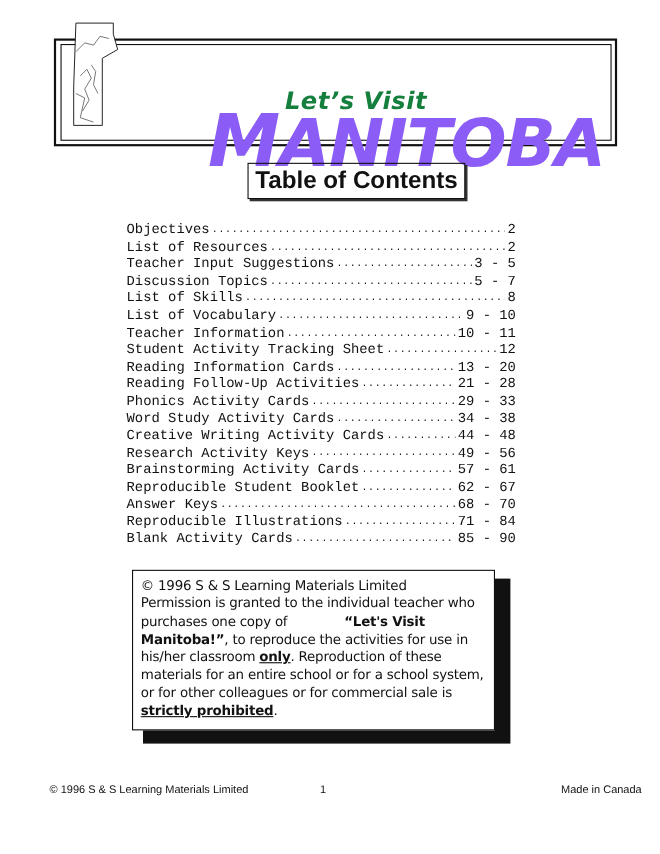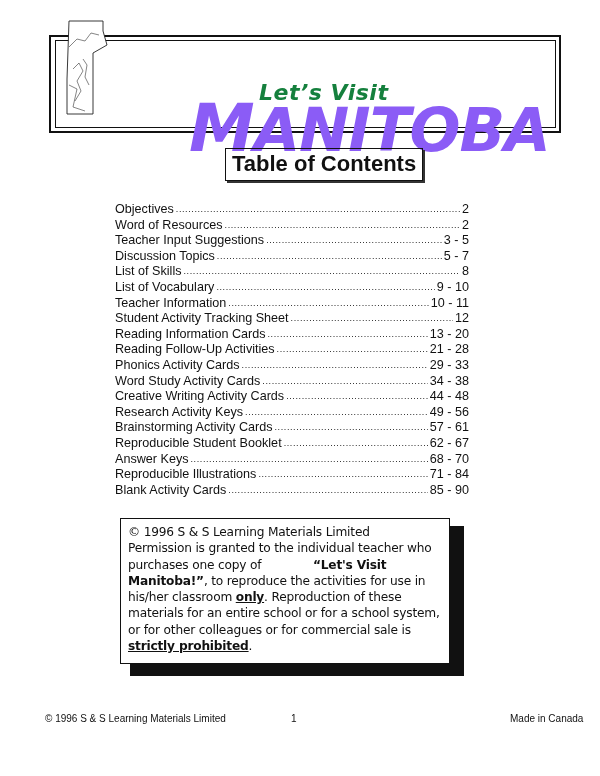--- a/index.html
+++ b/index.html
@@ -5,21 +5,21 @@
   html, body { margin:0; padding:0; }
   body { width:600px; height:776px; background:#ffffff; position:relative; overflow:hidden; font-family:"DejaVu Sans", sans-serif; color:#111; }
   .banner-outer { position:absolute; left:49px; top:35px; width:508px; height:94px; border:2px solid #111; }
   .banner-inner { position:absolute; left:4px; top:3px; right:3px; bottom:3px; border:1.5px solid #111; }
   .map { position:absolute; left:20px; top:20px; width:46px; height:103px; }
   .title-small { position:absolute; left:208px; top:43px; font-family:"DejaVu Sans", sans-serif; font-weight:bold; font-style:italic; font-size:22px; letter-spacing:0.5px; color:#15803d; }
   .title-big { position:absolute; left:138px; top:60px; font-family:"DejaVu Sans", sans-serif; font-weight:bold; font-style:italic; font-size:60px; line-height:64px; letter-spacing:-1px; color:#8b5cf6; }
   .title-big .cap { font-size:66px; }
   .toc-title { position:absolute; left:225px; top:148px; border:1.5px solid #111; padding:2px 6px 3px 6px; font-family:"Liberation Sans", sans-serif; font-weight:bold; font-size:22px; white-space:nowrap; box-shadow:2px 2px 0 #333; }
   .toc { position:absolute; left:115px; top:202px; width:354px; }
-  .toc-row { display:flex; align-items:flex-end; height:15.6px; font-family:Liberation Sans, sans-serif; font-size:12.6px; line-height:15.6px; }
+  .toc-row { display:flex; align-items:flex-end; height:15.6px; font-family:Liberation Mono, monospace; font-size:12.6px; line-height:15.6px; }
   .toc-row .lbl { white-space:nowrap; }
   .toc-row .dots { flex:1; overflow:hidden; white-space:nowrap; font-size:9px; letter-spacing:0.6px; margin:0 2px; }
   .toc-row .dots::before { content:"....................................................................................................................................................................................................."; }
   .toc-row .pg { white-space:nowrap; text-align:right; }
   .notice-shadow { position:absolute; left:130px; top:526px; width:334px; height:150px; background:#111; }
   .notice { position:absolute; left:120px; top:518px; width:330px; height:146px; background:#fff; border:1.5px solid #111; padding:5px 4px 4px 7px; box-sizing:border-box; font-family:"DejaVu Sans", sans-serif; font-size:12.2px; line-height:16.3px; letter-spacing:-0.2px; }
   .notice b { font-weight:bold;margin-left:48px; }
   .notice u { font-weight:bold; }
   .footer { position:absolute; top:713px; font-family:"Liberation Sans", sans-serif; font-size:10px; }
 </style>
@@ -41,21 +41,21 @@
 
 <div class="toc-title">Table of Contents</div>
 
 <div class="toc" id="toc">
     <div class="toc-row">
       <span class="lbl">Objectives</span>
       <span class="dots"></span>
       <span class="pg">2</span>
     </div>
     <div class="toc-row">
-      <span class="lbl">Word of Resources</span>
+      <span class="lbl">List of Resources</span>
       <span class="dots"></span>
       <span class="pg">2</span>
     </div>
     <div class="toc-row">
       <span class="lbl">Teacher Input Suggestions</span>
       <span class="dots"></span>
       <span class="pg">3 - 5</span>
     </div>
     <div class="toc-row">
       <span class="lbl">Discussion Topics</span>

